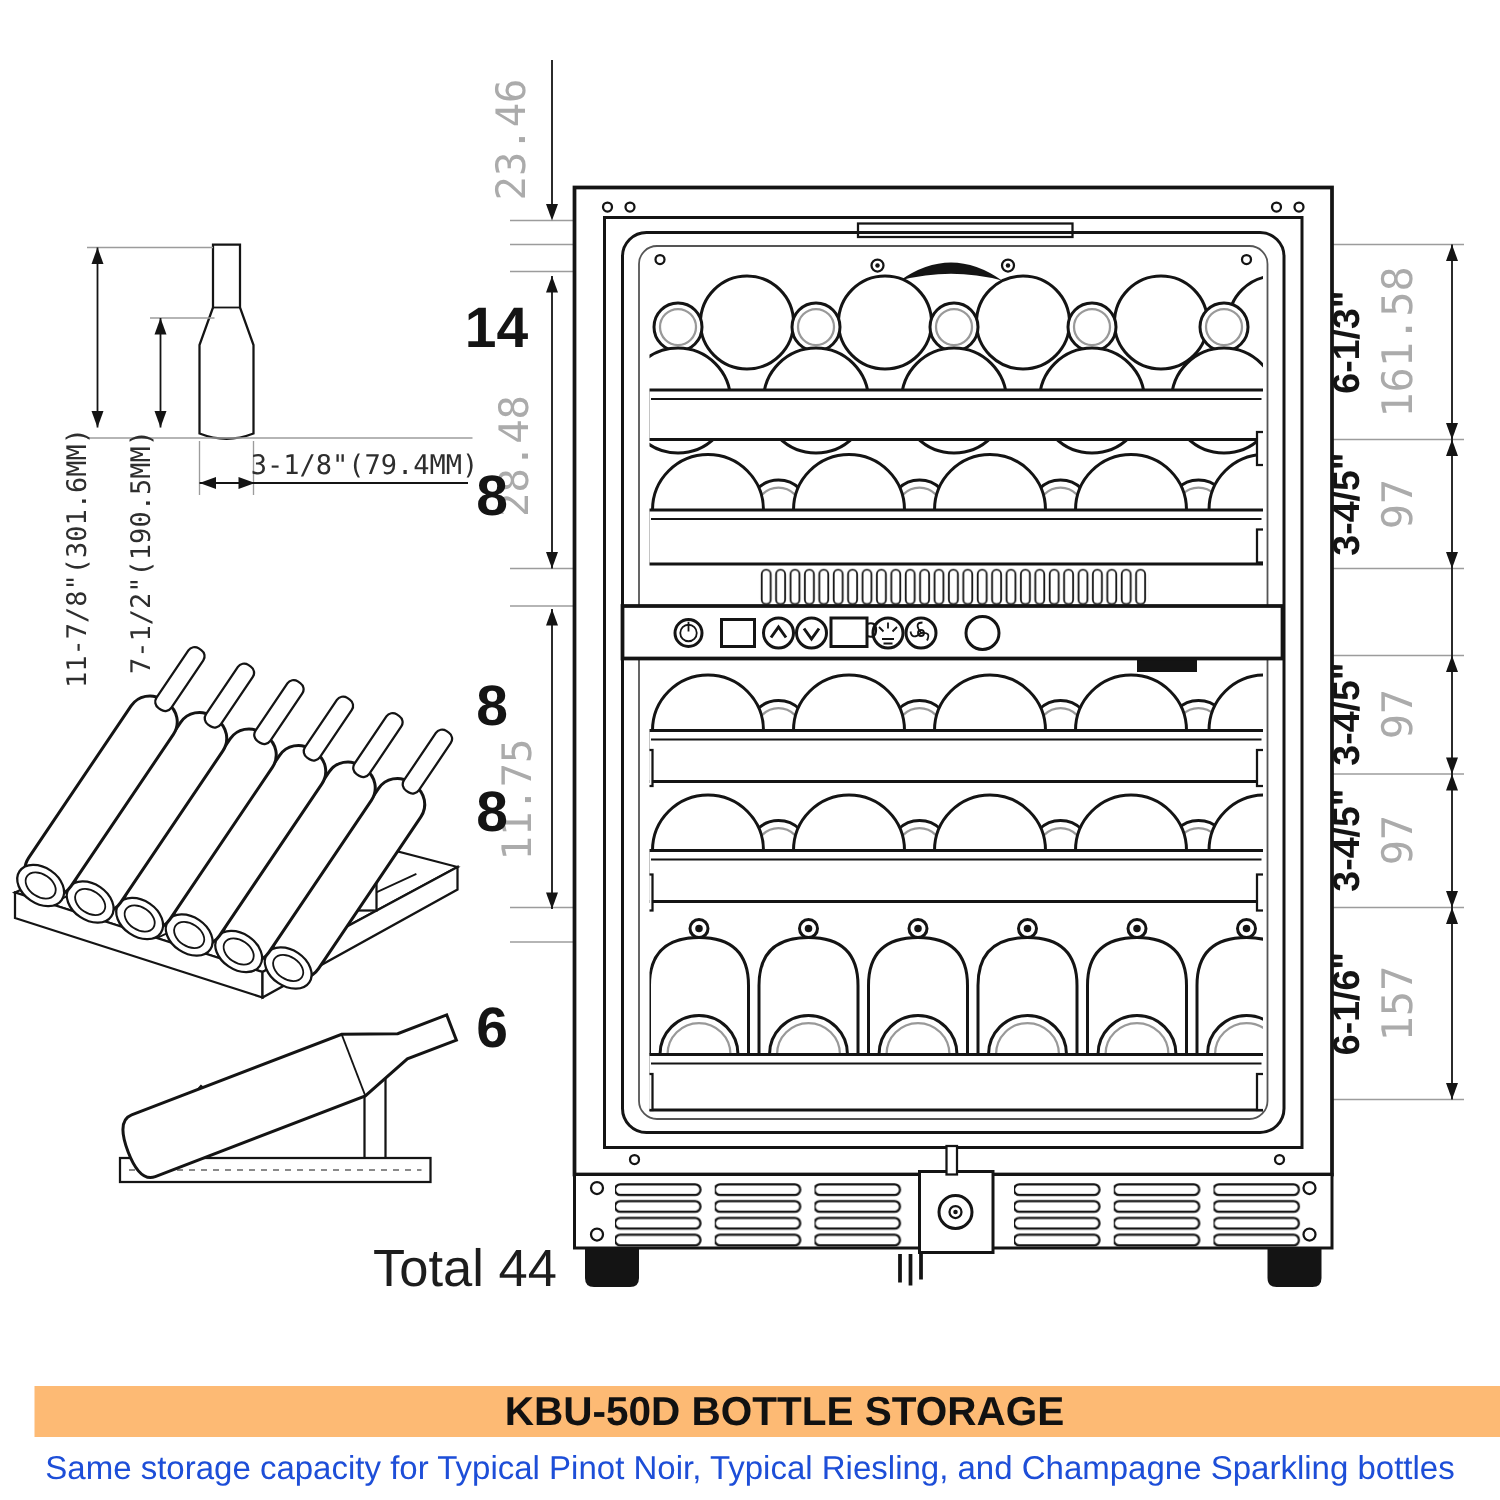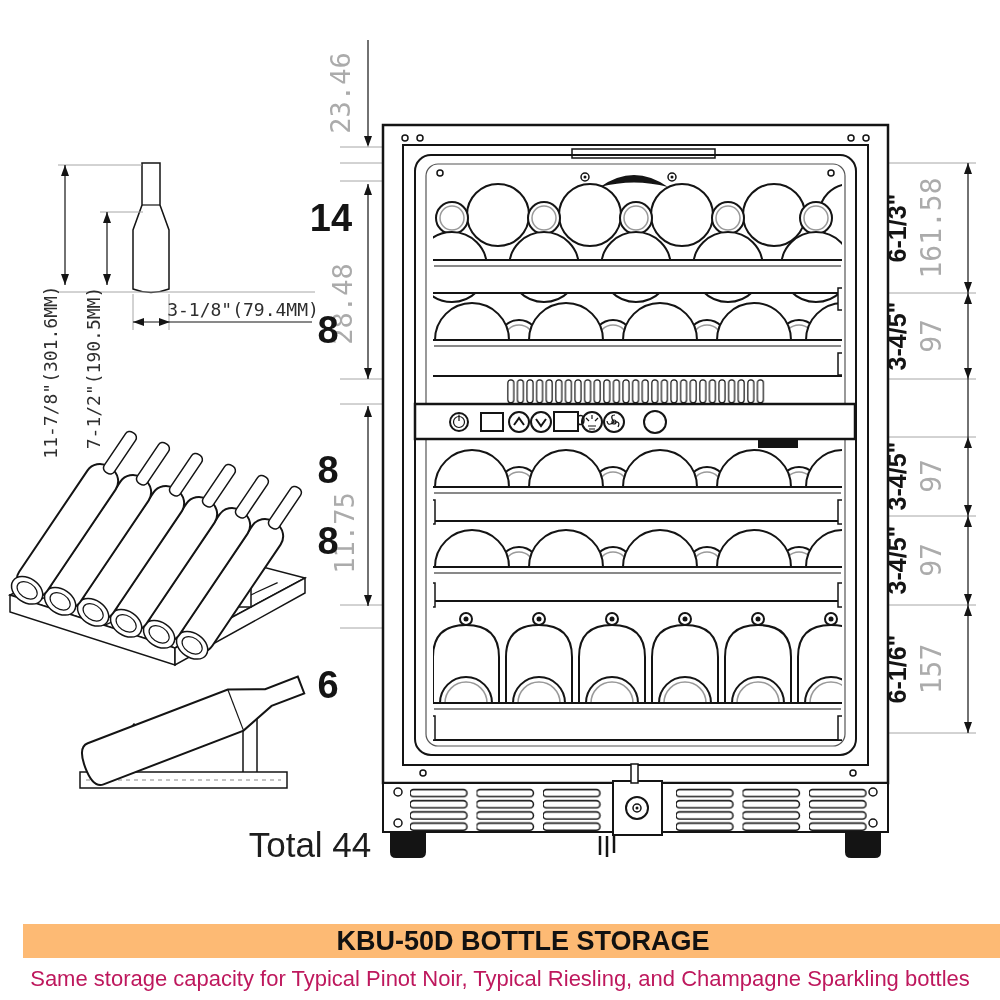--- a/index.html
+++ b/index.html
@@ -24,21 +24,21 @@
   text.spec{font-family:"DejaVu Sans Mono","Liberation Mono",monospace;fill:#2e2e2e;font-size:18px}
   text.cnt{font-family:"Liberation Sans",sans-serif;font-weight:bold;fill:#141414;font-size:38px}
   text.frac{font-family:"Liberation Sans",sans-serif;font-weight:bold;fill:#141414;font-size:25px}
   text.total{font-family:"Liberation Sans",sans-serif;fill:#1d1d1d;font-size:35px}
   
   .banner{position:absolute;left:0;top:924px;width:1000px;height:34px;background:#fdba74;
           display:flex;align-items:center;justify-content:center;margin-left:23px;}
   .banner-title{font-weight:bold;font-size:27px;color:#111;letter-spacing:0px;}
   .subtitle{position:absolute;left:0;top:962px;width:1000px;height:34px;
             display:flex;align-items:center;justify-content:center;
-            font-size:22px;color:#be185d;}
+            font-size:22px;color:#1d4ed8;}
 </style>
 </head>
 <body>
 
 <div class="page">
 
 <svg width="1000" height="922" viewBox="0 0 1000 922">
   <defs>
     <clipPath id="cavity">
           <rect x="433" y="166" width="409" height="586"></rect>

